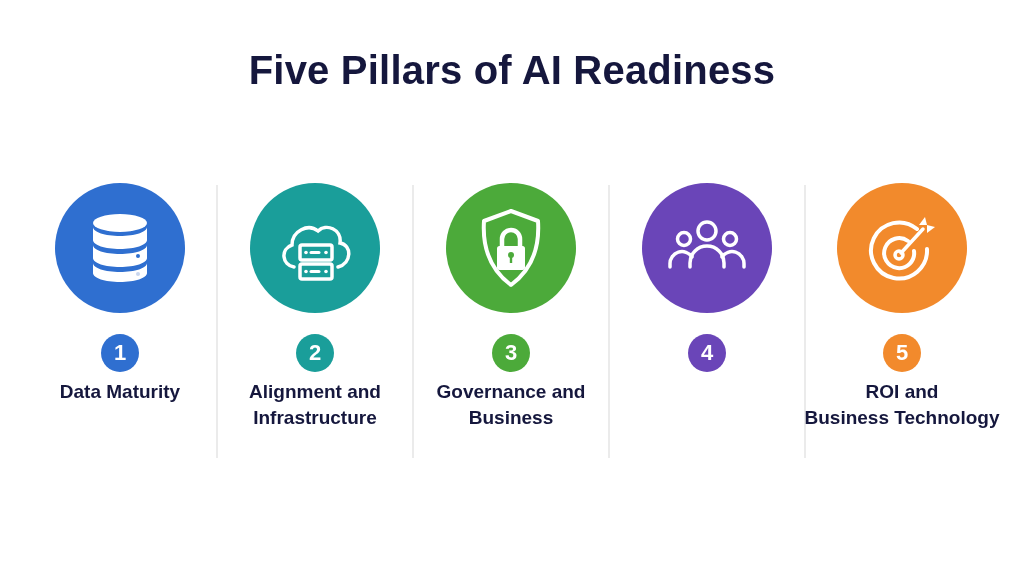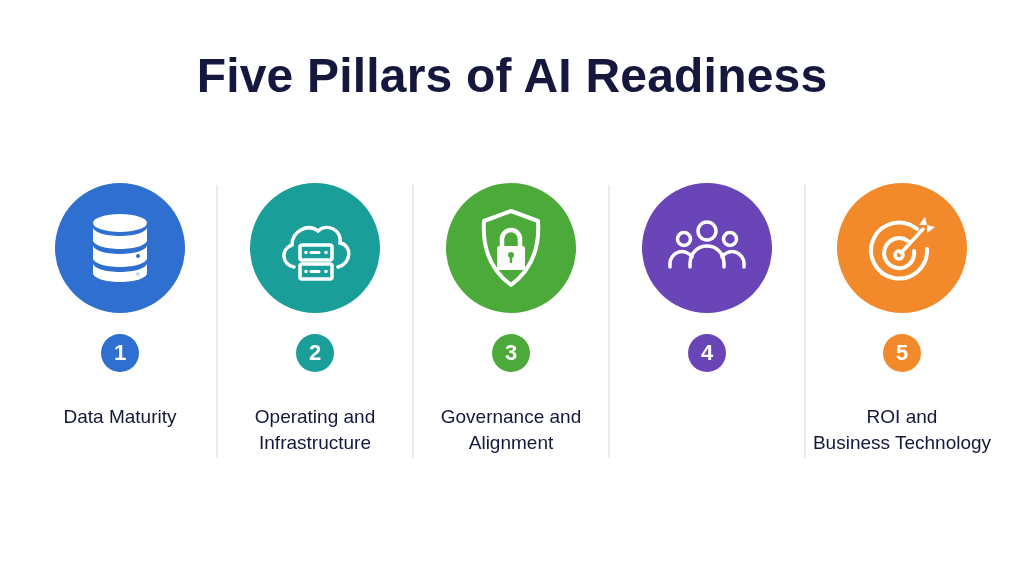--- a/index.html
+++ b/index.html
@@ -2,41 +2,41 @@
 <html><head>
 <meta charset="utf-8">
 <style>
   html, body { margin:0; padding:0; }
   body {
     width:1024px; height:562px; background:#ffffff; position:relative; overflow:hidden;
     font-family: "Liberation Sans", sans-serif; color:#15173d;
   }
   .title {
     position:absolute; left:0; top:48px; width:1024px; text-align:center;
-    font-size:48px; font-weight:bold; color:#15173d; letter-spacing:0.2px;
+    font-size:40px; font-weight:bold; color:#15173d; letter-spacing:0.2px;
   }
   .divider {
     position:absolute; top:185px; width:2px; height:273px; background:#ebebeb;
   }
   .col {
     position:absolute; top:183px; width:196px; margin-left:-98px;
     display:flex; flex-direction:column; align-items:center;
   }
   .icon-circle {
     width:130px; height:130px; border-radius:50%;
     display:flex; align-items:center; justify-content:center;
   }
   .icon-circle svg { width:86px; height:86px; }
   .badge {
     margin-top:21px; width:38px; height:38px; border-radius:50%;
     color:#ffffff; font-weight:bold; font-size:22px;
     display:flex; align-items:center; justify-content:center;
   }
   .label {
-    margin-top:32px; text-align:center; font-size:19px; font-weight:normal;
+    margin-top:7px; text-align:center; font-size:19px; font-weight:bold;
     line-height:26px; color:#15173d; white-space:pre-line;
   }
 </style>
 </head>
 <body>
 
 <div class="title">Five Pillars of AI Readiness</div>
 
 <div class="divider" style="left:216px"></div>
 <div class="divider" style="left:412px"></div>
@@ -66,37 +66,37 @@
       <rect x="28" y="59" width="32" height="15" rx="2" fill="none" stroke="#fff" stroke-width="3.5"></rect>
       <circle cx="34" cy="47.5" r="1.8" fill="#fff"></circle>
         <line x1="39" y1="47.5" x2="47" y2="47.5" stroke="#fff" stroke-width="3" stroke-linecap="round"></line>
         <circle cx="54" cy="47.5" r="1.8" fill="#fff"></circle>
       <circle cx="34" cy="66.5" r="1.8" fill="#fff"></circle>
         <line x1="39" y1="66.5" x2="47" y2="66.5" stroke="#fff" stroke-width="3" stroke-linecap="round"></line>
         <circle cx="54" cy="66.5" r="1.8" fill="#fff"></circle>
     </svg>
   </div>
   <div class="badge" style="background:#1a9e9a">2</div>
-  <div class="label">Operating and
+  <div class="label">Alignment and
 Infrastructure</div>
 </div>
 
 <div class="col" style="left:511px">
   <div class="icon-circle" style="background:#4caa3a">
     <svg viewBox="0 0 86 86">
       <path d="M43 6 L70 16 C72 46 62 66 43 80 C24 66 14 46 16 16 Z" fill="none" stroke="#fff" stroke-width="4" stroke-linejoin="round"></path>
       <path d="M34 42 v-8 a9 9 0 0 1 18 0 v8" fill="none" stroke="#fff" stroke-width="4.5"></path>
       <rect x="29" y="41" width="28" height="24" rx="2.5" fill="#fff"></rect>
       <circle cx="43" cy="50" r="3" fill="#4caa3a"></circle>
       <rect x="41.8" y="51" width="2.4" height="7" fill="#4caa3a"></rect>
     </svg>
   </div>
   <div class="badge" style="background:#4caa3a">3</div>
   <div class="label">Governance and
-Alignment</div>
+Business</div>
 </div>
 
 <div class="col" style="left:707px">
   <div class="icon-circle" style="background:#6a45b8">
     <svg viewBox="0 0 86 86">
       <circle cx="43" cy="26" r="9" fill="none" stroke="#fff" stroke-width="3.5"></circle>
       <circle cx="20" cy="34" r="6.5" fill="none" stroke="#fff" stroke-width="3.5"></circle>
       <circle cx="66" cy="34" r="6.5" fill="none" stroke="#fff" stroke-width="3.5"></circle>
       <path d="M26 62 v-4 a17 17 0 0 1 34 0 v4" fill="none" stroke="#fff" stroke-width="3.5" stroke-linecap="round"></path>
       <path d="M6 62 v-3 a12 12 0 0 1 22 -7" fill="none" stroke="#fff" stroke-width="3.5" stroke-linecap="round"></path>

